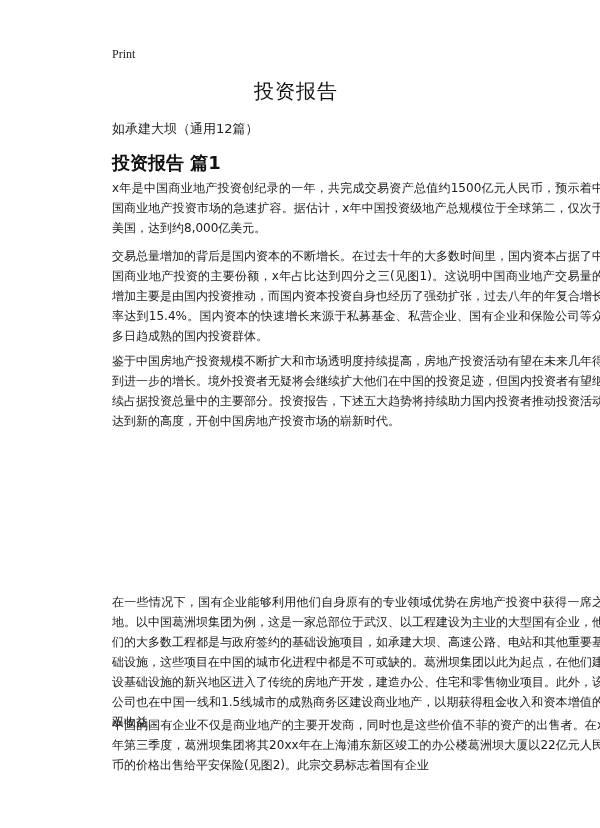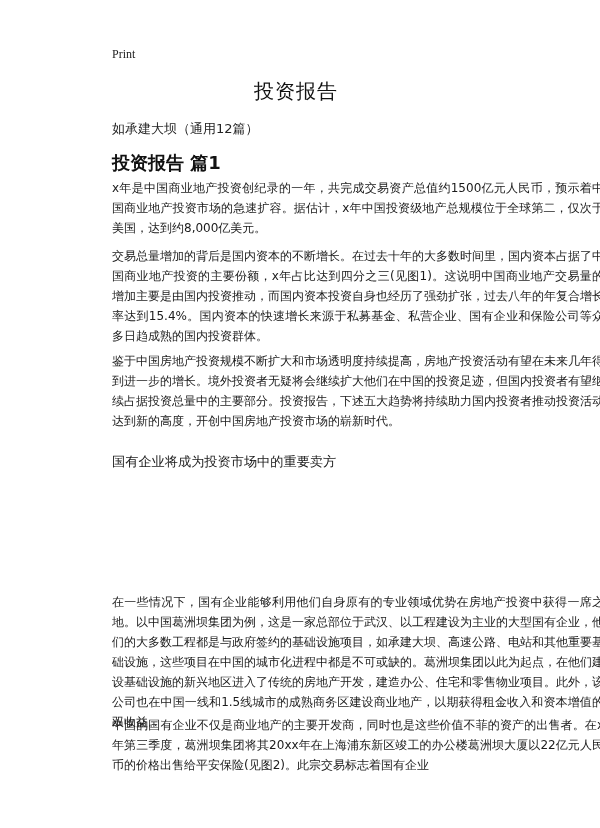--- a/index.html
+++ b/index.html
@@ -18,16 +18,15 @@
 
 <div class="page">
   <div class="print">Print</div>
   <div class="title">投资报告</div>
   <div class="subtitle">如承建大坝（通用12篇）</div>
   <div class="section">投资报告 篇1</div>
 
   <p class="para" style="top:178px">x年是中国商业地产投资创纪录的一年，共完成交易资产总值约1500亿元人民币，预示着中国商业地产投资市场的急速扩容。据估计，x年中国投资级地产总规模位于全球第二，仅次于美国，达到约8,000亿美元。</p>
   <p class="para" style="top:246px">交易总量增加的背后是国内资本的不断增长。在过去十年的大多数时间里，国内资本占据了中国商业地产投资的主要份额，x年占比达到四分之三(见图1)。这说明中国商业地产交易量的增加主要是由国内投资推动，而国内资本投资自身也经历了强劲扩张，过去八年的年复合增长率达到15.4%。国内资本的快速增长来源于私募基金、私营企业、国有企业和保险公司等众多日趋成熟的国内投资群体。</p>
   <p class="para" style="top:351px">鉴于中国房地产投资规模不断扩大和市场透明度持续提高，房地产投资活动有望在未来几年得到进一步的增长。境外投资者无疑将会继续扩大他们在中国的投资足迹，但国内投资者有望继续占据投资总量中的主要部分。投资报告，下述五大趋势将持续助力国内投资者推动投资活动达到新的高度，开创中国房地产投资市场的崭新时代。</p>
-  <div class="heading-plain" style="top:453px">国有企业将成为投资市场中的重要卖方</div>
   <p class="para" style="top:592px">在一些情况下，国有企业能够利用他们自身原有的专业领域优势在房地产投资中获得一席之地。以中国葛洲坝集团为例，这是一家总部位于武汉、以工程建设为主业的大型国有企业，他们的大多数工程都是与政府签约的基础设施项目，如承建大坝、高速公路、电站和其他重要基础设施，这些项目在中国的城市化进程中都是不可或缺的。葛洲坝集团以此为起点，在他们建设基础设施的新兴地区进入了传统的房地产开发，建造办公、住宅和零售物业项目。此外，该公司也在中国一线和1.5线城市的成熟商务区建设商业地产，以期获得租金收入和资本增值的双收益。</p>
   <p class="para" style="top:715px">中国的国有企业不仅是商业地产的主要开发商，同时也是这些价值不菲的资产的出售者。在x年第三季度，葛洲坝集团将其20xx年在上海浦东新区竣工的办公楼葛洲坝大厦以22亿元人民币的价格出售给平安保险(见图2)。此宗交易标志着国有企业</p>
 </div>
 
 </body></html>

